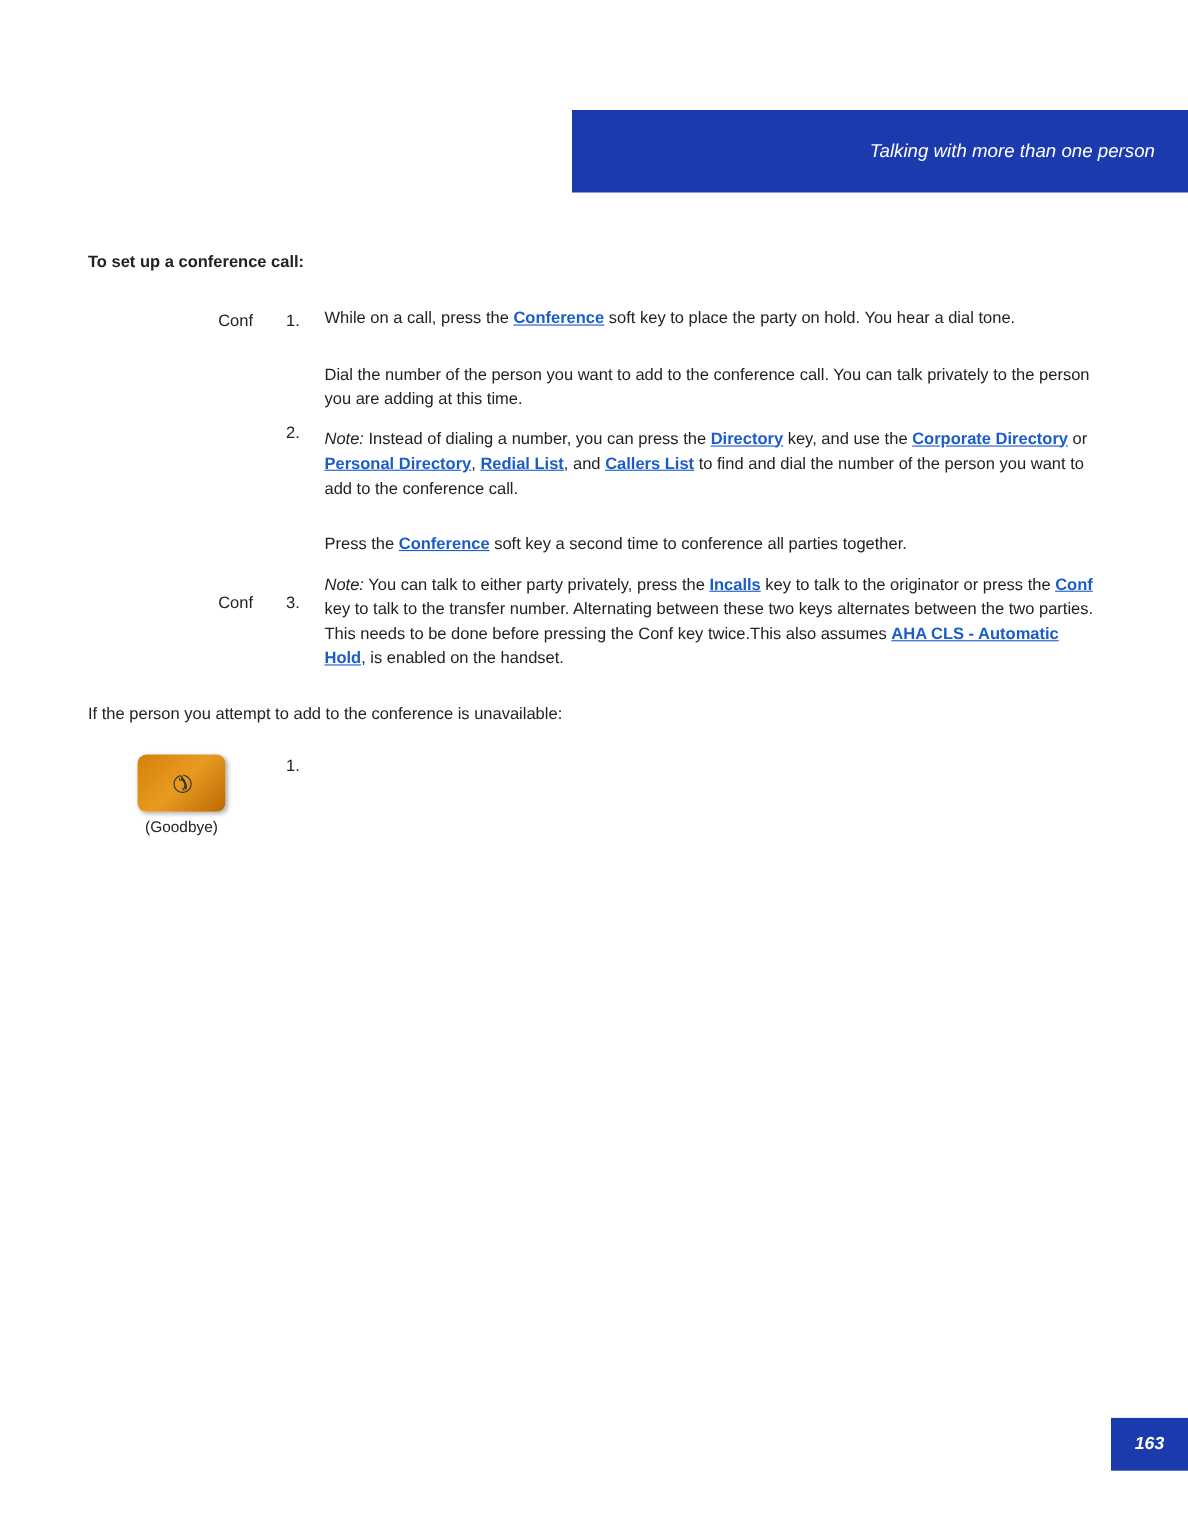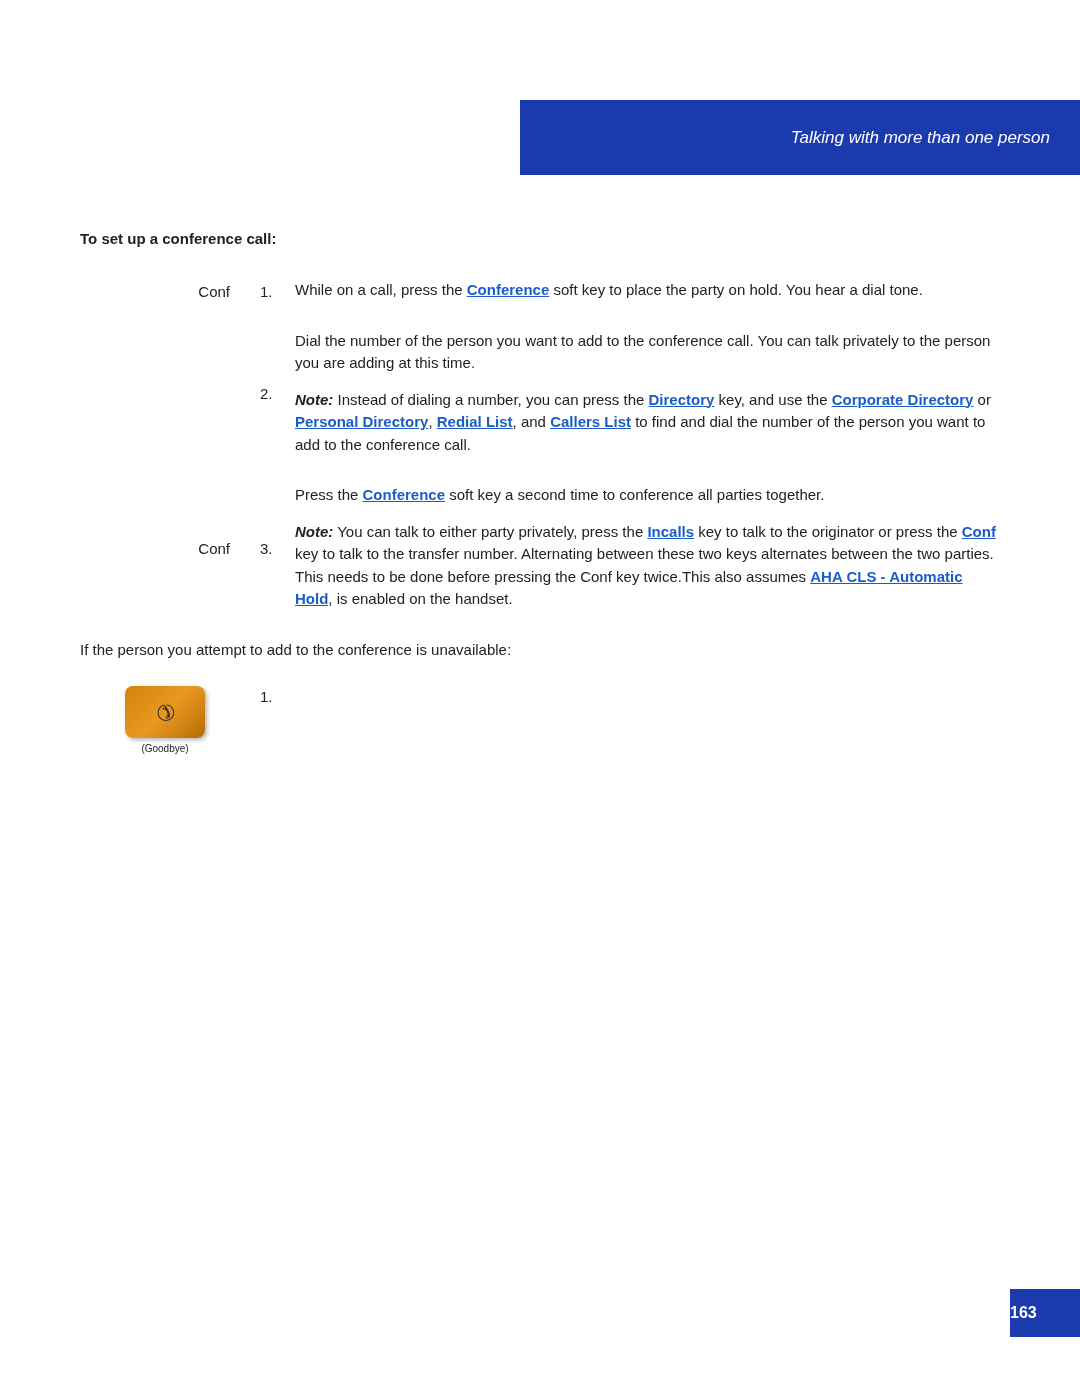--- a/index.html
+++ b/index.html
@@ -97,21 +97,21 @@
       text-decoration: underline;
     }
 
     .note-block {
       margin-top: 14px;
       font-size: 15px;
       line-height: 1.5;
     }
 
     .note-bold {
-      font-weight: bold;
+      font-weight: normal;
       font-style: italic;
     }
 
     
     .second-heading {
       font-weight: normal;
       font-size: 15px;
       margin-top: 30px;
       margin-bottom: 28px;
     }
@@ -145,21 +145,21 @@
     }
 
     .goodbye-button-img .phone-icon {
       font-size: 22px;
       color: #333;
       transform: rotate(135deg);
       display: inline-block;
     }
 
     .goodbye-label {
-      font-size: 10px;
+      font-size: 14px;
       color: #222;
       margin-top: 5px;
       text-align: right;
     }
 
     .goodbye-step-number {
       width: 35px;
       min-width: 35px;
       font-size: 15px;
       color: #222;
@@ -176,23 +176,25 @@
     
     .page-number-box {
       position: absolute;
       bottom: 60px;
       right: 0;
       width: 70px;
       height: 48px;
       background-color: #1a3aad;
       display: flex;
       align-items: center;
+      justify-content: center;
       color: #ffffff;
       font-size: 16px;
       font-weight: bold;
+      font-style: italic;
     }
 
     .no-label {
       width: 180px;
       min-width: 180px;
     }
   </style>
 </head>
 <body>
 

